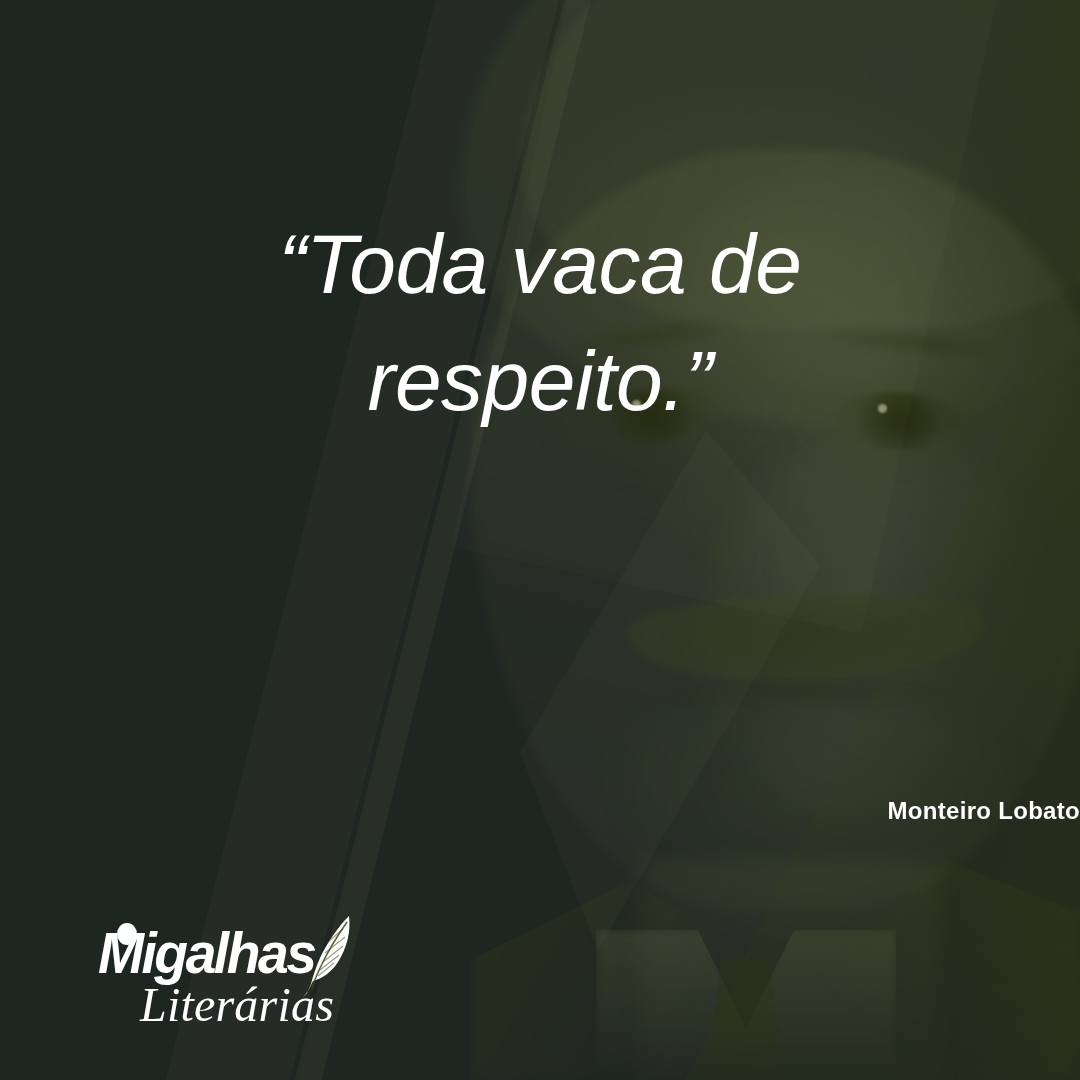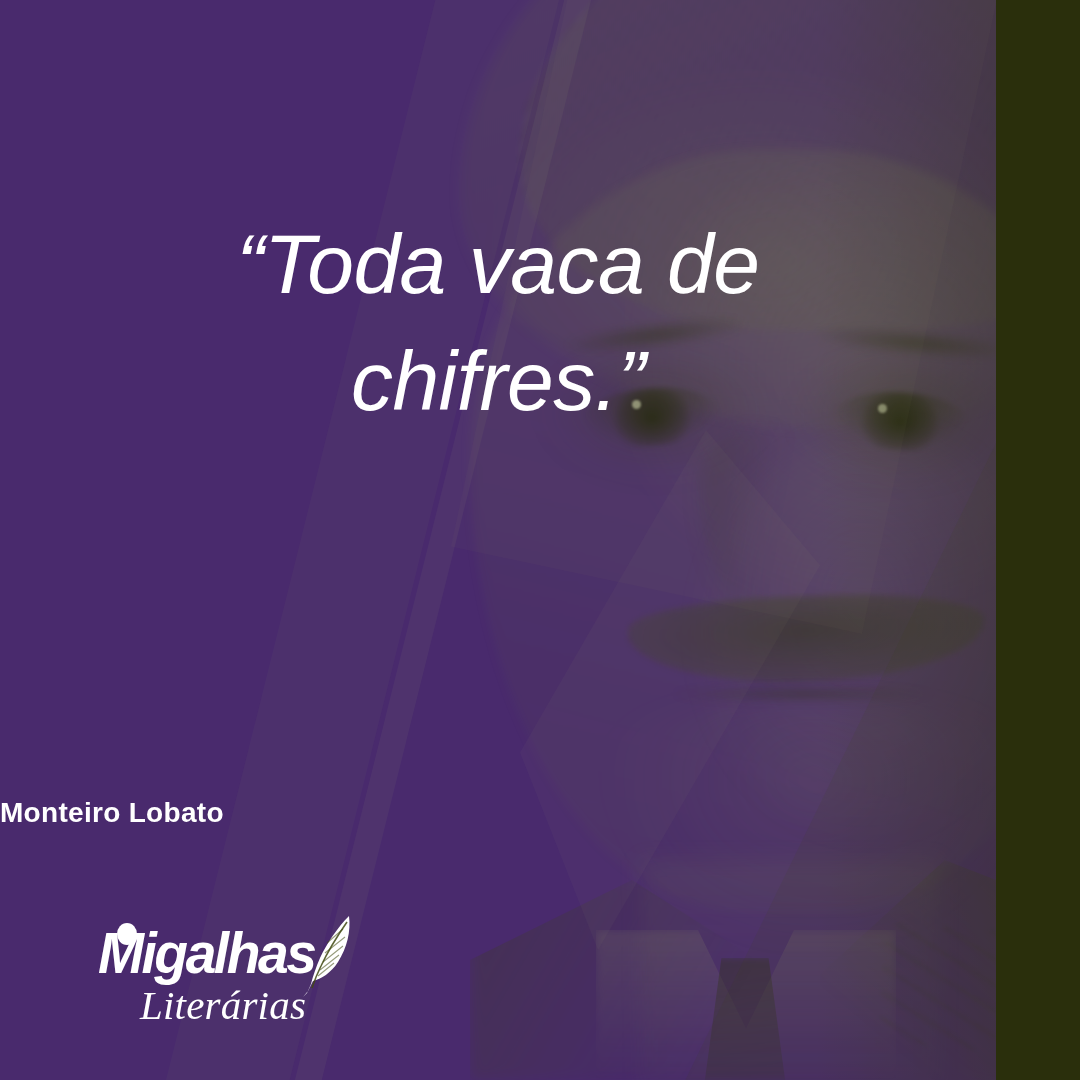--- a/index.html
+++ b/index.html
@@ -1,22 +1,22 @@
 <!DOCTYPE html>
 <html><head>
 <meta charset="utf-8">
 <style>
   html,body{margin:0;padding:0;background:#2a2f0c;}
   *{box-sizing:border-box;}
 
   .canvas{
     position:relative;
-    width:996px;height:1080px;
+    width:1080px;height:1080px;
     overflow:hidden;
-    background:#4c1d95;
+    background:#0f172a;
     font-family:"Liberation Sans", sans-serif;
     -webkit-font-smoothing:antialiased;
   }
 
   
   .portrait{position:absolute;inset:0;overflow:hidden;}
 
   
   .p-hair{
     position:absolute;left:460px;top:-130px;width:700px;height:560px;
@@ -196,24 +196,24 @@
     font-weight:300;
     font-size:84px;
     line-height:117px;
     letter-spacing:-0.5px;
     padding:0 120px;
   }
   .quote .ql{display:block;white-space:nowrap;}
 
   .author{
     position:absolute;left:0;right:0;top:797px;
-    text-align:left;
+    text-align:right;
     color:#ffffff;
     font-weight:bold;
-    font-size:28px;
+    font-size:24px;
     letter-spacing:.3px;
   }
 
   
   .logo{position:absolute;left:62px;top:925px;width:270px;height:105px;}
   .logo-row{position:relative;height:62px;margin-left:36px;}
   .logo-mark{
     position:absolute;left:0;top:-2px;
     font-weight:bold;
     font-style:italic;
@@ -227,21 +227,21 @@
   .logo-dot{
     position:absolute;left:19px;top:-2px;
     width:20px;height:22px;border-radius:50%;
     background:#ffffff;
   }
   .quill{position:absolute;left:196px;top:-12px;width:62px;height:84px;}
   .logo-sub{
     position:absolute;left:78px;top:58px;
     font-family:"Liberation Serif", serif;
     font-style:italic;
-    font-size:41px;
+    font-size:48px;
     line-height:44px;
     color:#ffffff;
     letter-spacing:.2px;
   }
 </style>
 </head>
 <body>
 
 <div class="canvas">
 
@@ -278,21 +278,21 @@
     <div class="streak s4"></div>
     <div class="wedge"></div>
   </div>
 
   <div class="tint"></div>
 
   <div class="content">
 
     <div class="quote">
       <span class="ql">“Toda vaca de</span>
-      <span class="ql">chifres.”</span>
+      <span class="ql">respeito.”</span>
     </div>
 
     <div class="author">Monteiro Lobato</div>
 
     <div class="logo">
       <div class="logo-row">
         <span class="logo-mark">Migalhas</span>
         <span class="logo-dot"></span>
         <span class="quill">
           <svg viewBox="0 0 62 84" width="62" height="84" aria-hidden="true">

